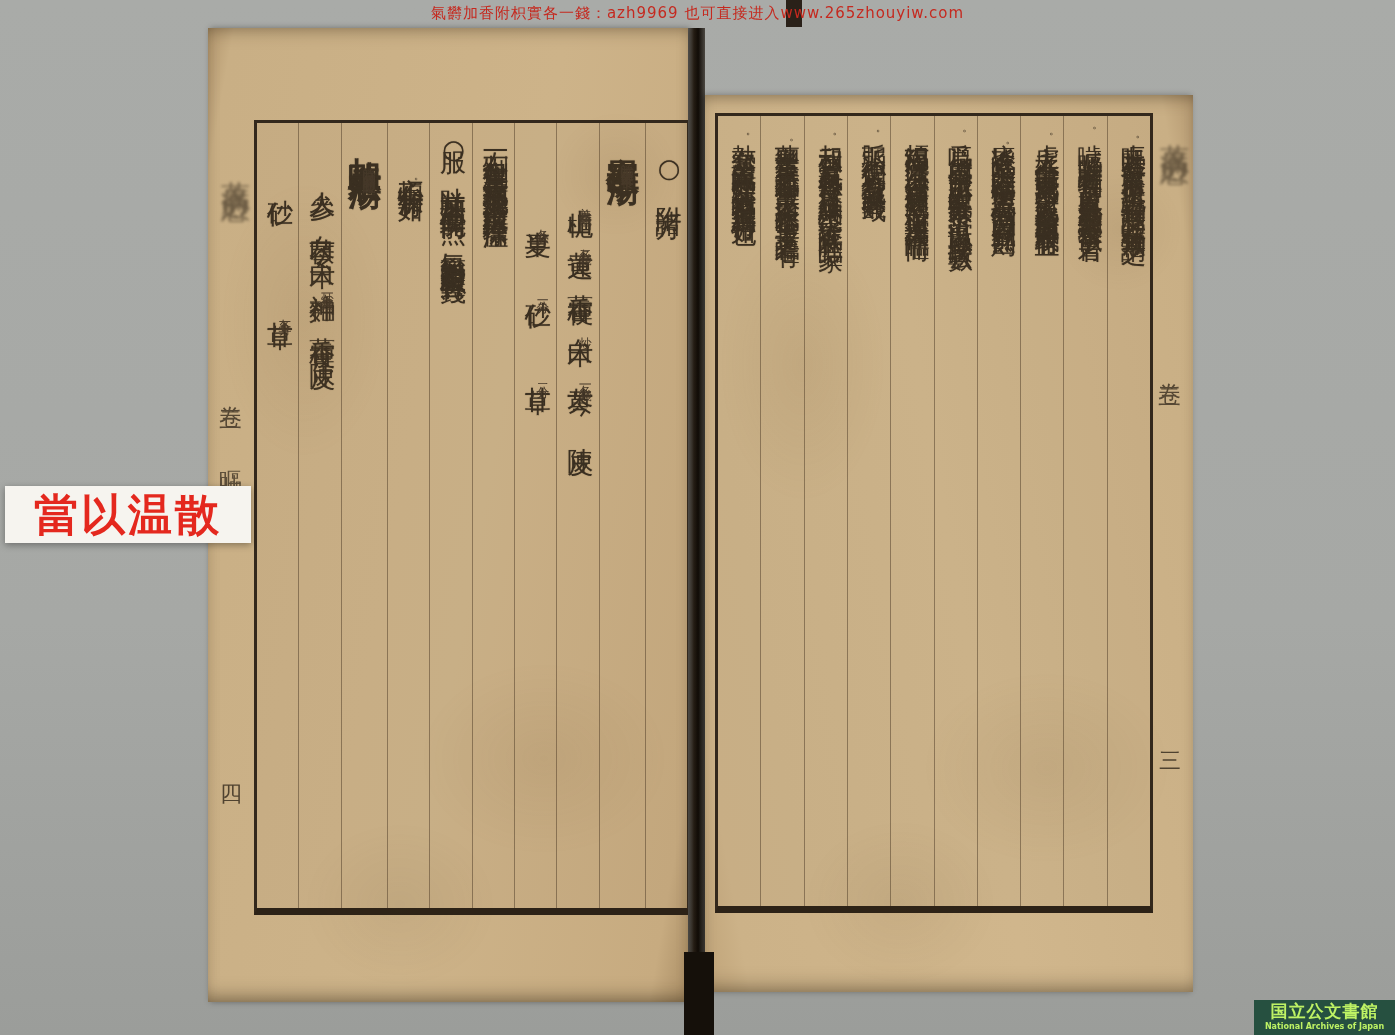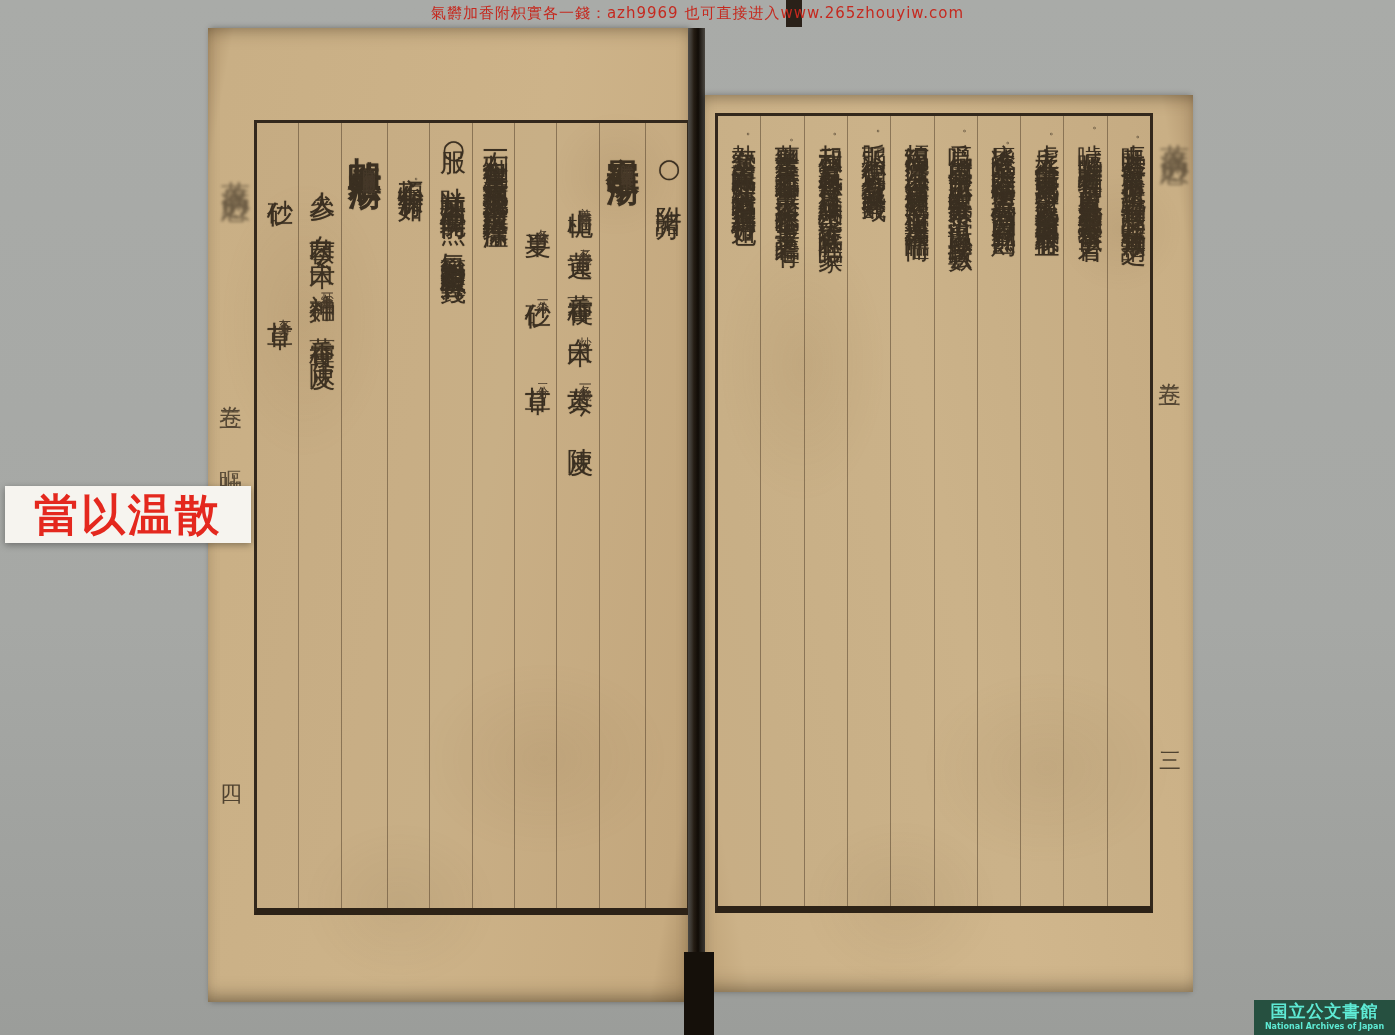--- a/index.html
+++ b/index.html
@@ -84,21 +84,21 @@
   
   .watermark{
     position:absolute;left:5px;top:486px;width:246px;height:57px;z-index:40;
     background:#f6f4ef;color:#e4281e;font-weight:bold;font-size:44px;line-height:57px;
     text-align:center;letter-spacing:3px;box-shadow:0 2px 7px rgba(0,0,0,.35);
     font-family:"DejaVu Sans","Liberation Sans",sans-serif;
   }
   
   .badge{
     position:absolute;right:0;bottom:0;width:141px;height:35px;z-index:40;
-    background:#265040;color:#5eead4;text-align:center;
+    background:#265040;color:#bef264;text-align:center;
     font-family:"DejaVu Sans","Liberation Sans",sans-serif;
   }
   .badge-title{font-size:17px;font-weight:bold;letter-spacing:1px;line-height:22px;}
   .badge-sub{font-size:8px;line-height:9px;font-weight:bold;}
 </style>
 </head>
 <body>
 
 <div class="canvas">
 

